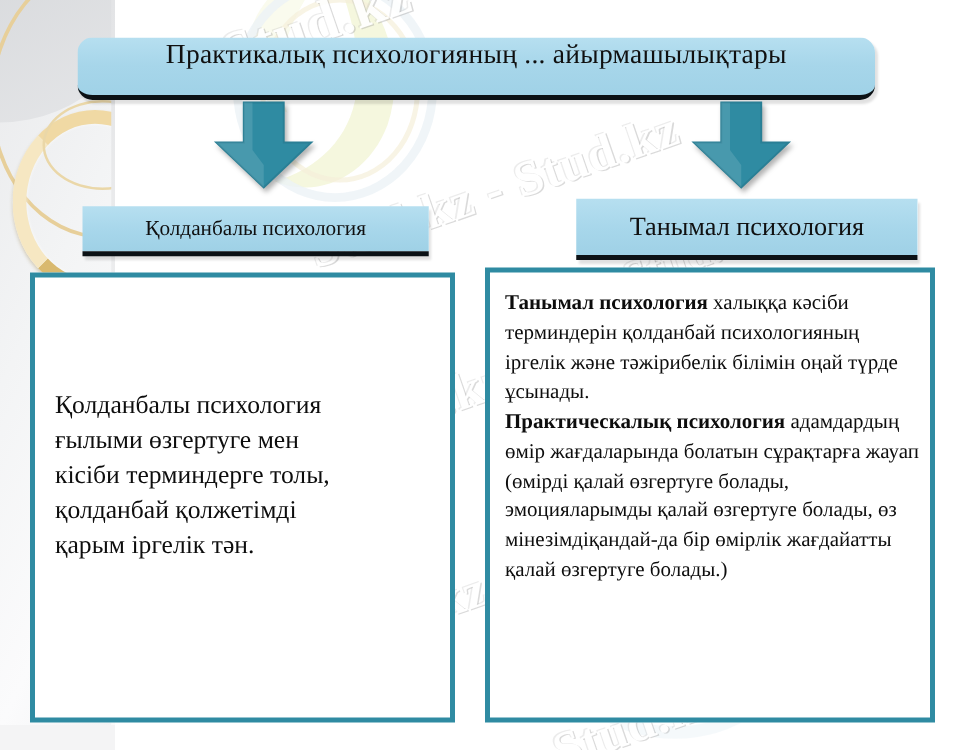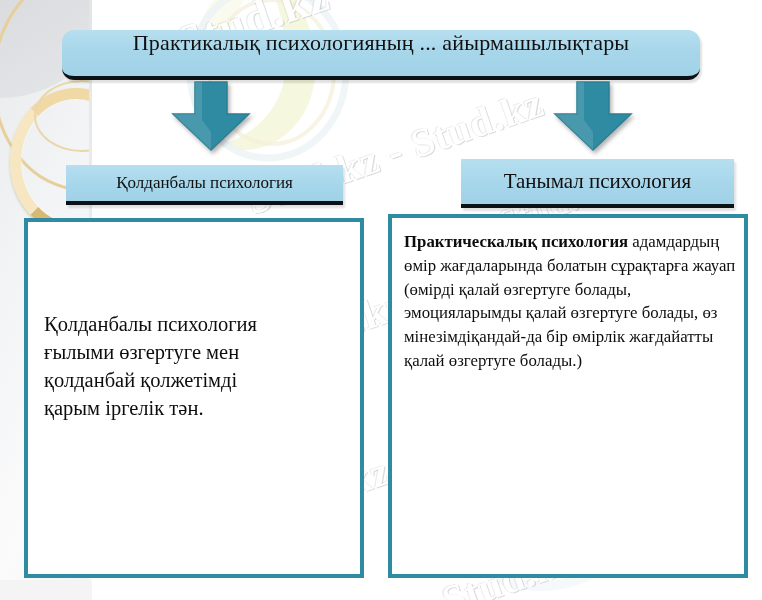--- a/index.html
+++ b/index.html
@@ -211,24 +211,26 @@
     <span>Қолданбалы психология</span>
   </div>
   <div class="chip chip-right">
     <span>Танымал психология</span>
   </div>
 
   <div class="panel panel-left">
     <div class="txt">
       <div>Қолданбалы психология</div>
       <div>ғылыми өзгертуге мен</div>
+      <div>кісіби терминдерге толы,</div>
       <div>қолданбай қолжетімді</div>
       <div>қарым іргелік тән.</div>
     </div>
   </div>
 
   <div class="panel panel-right">
     <div class="txt">
+      <p style="margin:0 0 0 0;"><span class="b">Танымал психология</span><span> халыққа кәсіби терминдерін қолданбай психологияның іргелік және тәжірибелік білімін оңай түрде ұсынады.</span></p>
       <p style="margin:0;"><span class="b">Практическалық психология</span><span> адамдардың  өмір жағдаларында болатын сұрақтарға жауап (өмірді қалай өзгертуге болады, эмоцияларымды қалай өзгертуге болады, өз мінезімдіқандай-да бір өмірлік жағдайатты қалай өзгертуге болады.)</span></p>
     </div>
   </div>
 
 </div>
 
 </body></html>

